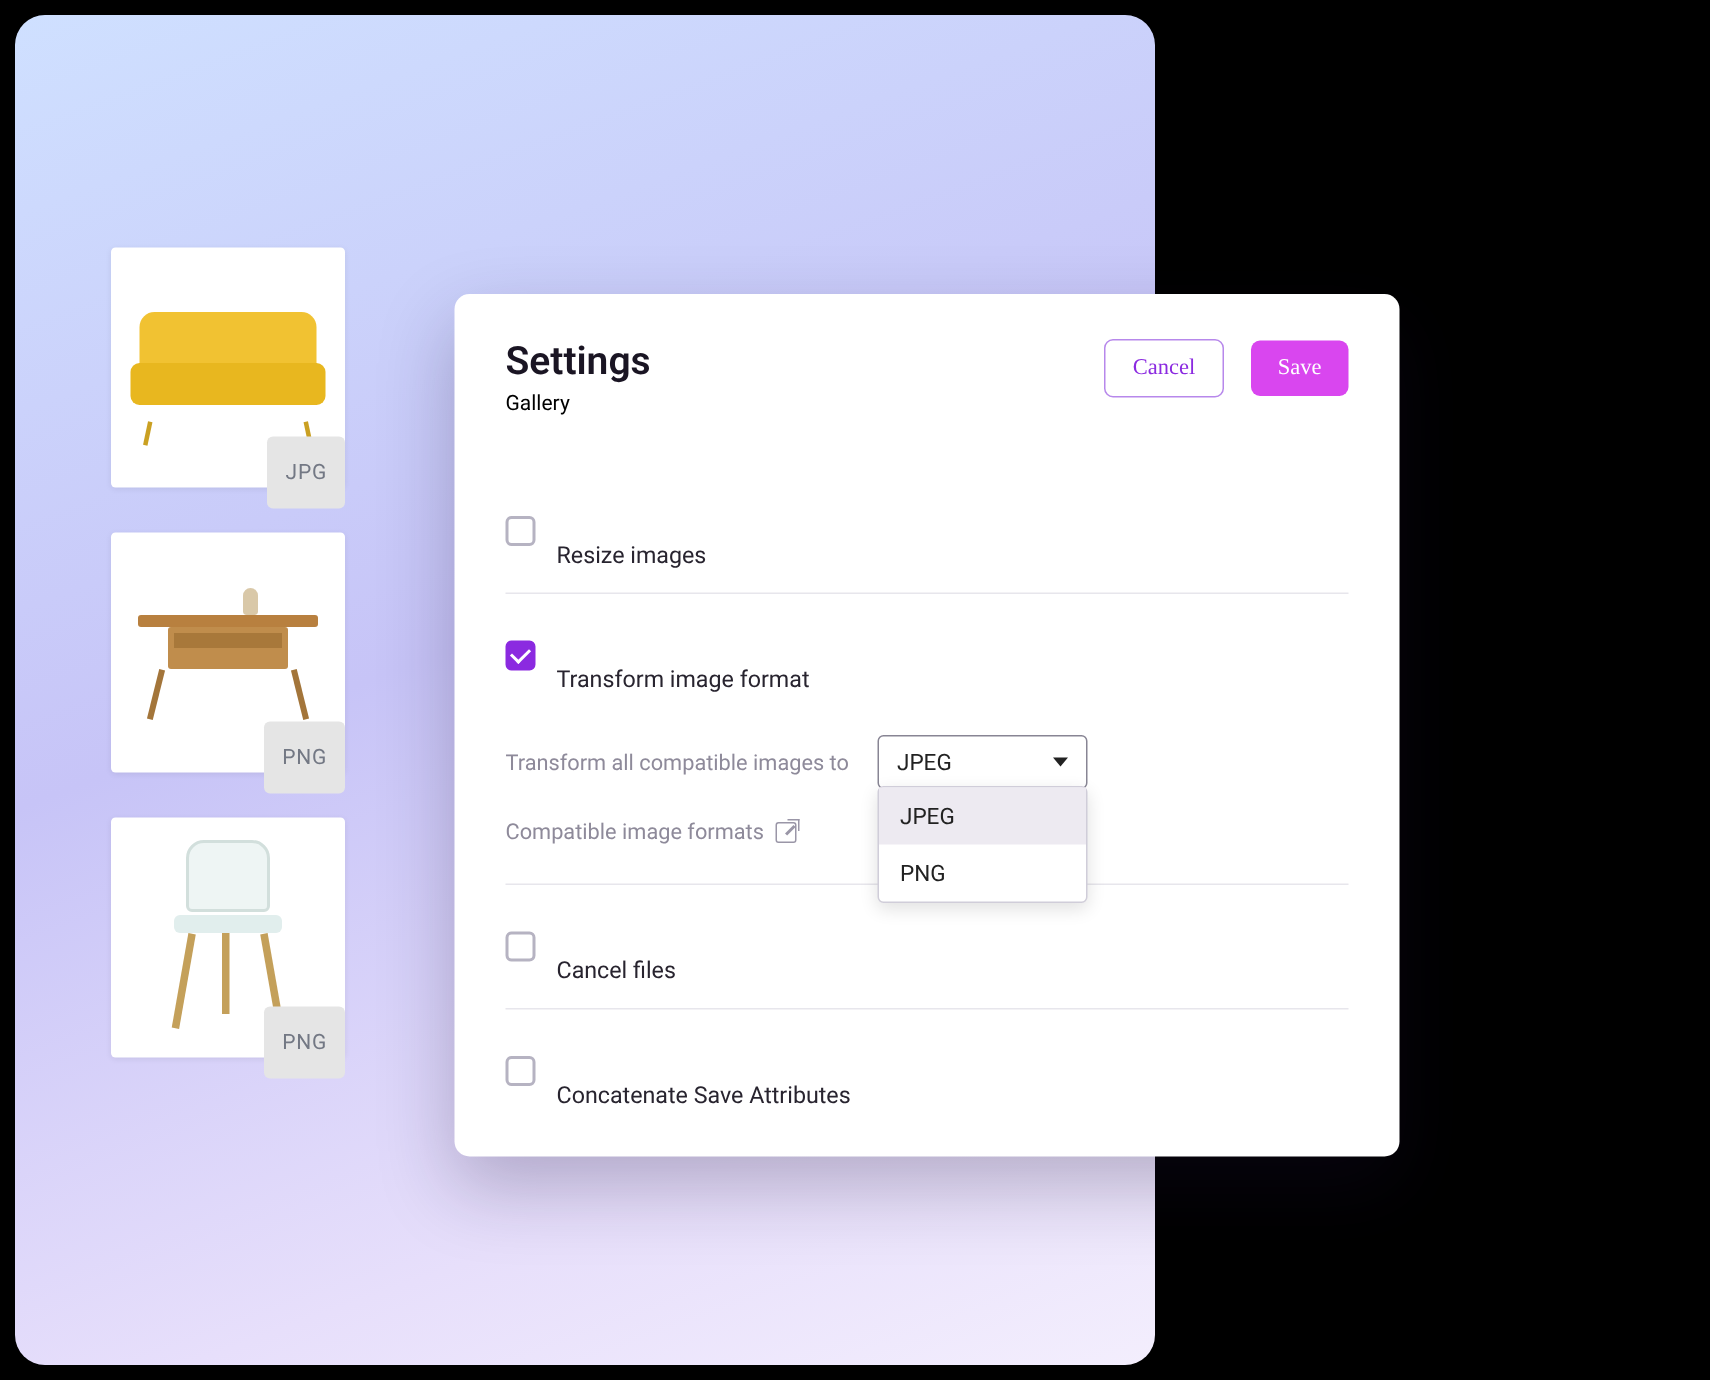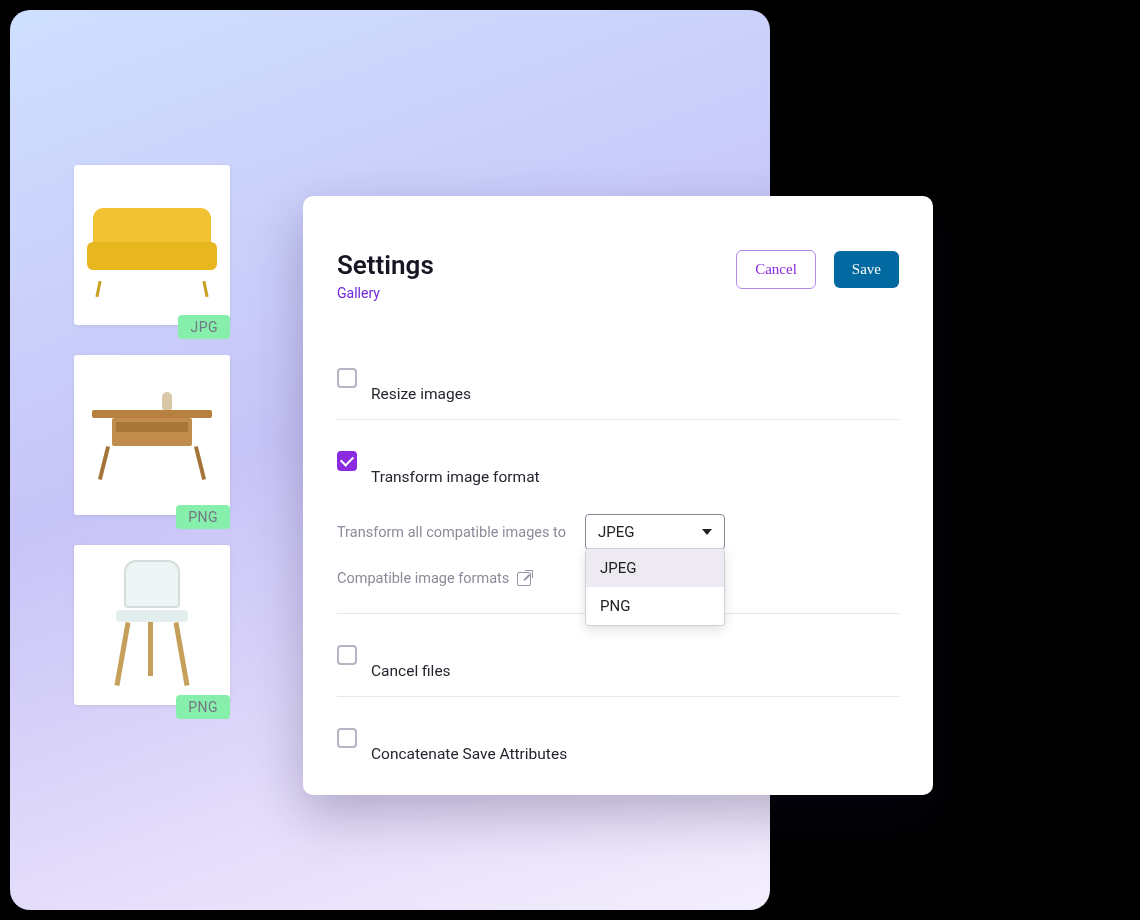--- a/index.html
+++ b/index.html
@@ -35,25 +35,25 @@
   position: relative;
   box-shadow: 0 1px 4px rgba(0,0,0,0.08);
   display: flex;
   align-items: center;
   justify-content: center;
 }
 .badge {
   position: absolute;
   right: 0;
   bottom: -14px;
-  background: #86efac;
+  background: #e5e5e5;
   color: #737884;
   font-size: 14px;
   letter-spacing: 0.5px;
-  padding: 4px 12px;
+  padding: 16px 12px;
   border-radius: 4px;
 }
 
 
 .sofa { position: relative; width: 130px; height: 75px;}
 .sofa .back { position:absolute; top:0; left:6px; width:118px; height:40px; background:#f1c232; border-radius:10px 10px 4px 4px;}
 .sofa .seat { position:absolute; top:34px; left:0; width:130px; height:28px; background:#e8b71f; border-radius:6px;}
 .sofa .leg { position:absolute; bottom:-14px; width:3px; height:16px; background:#caa022;}
 .sofa .leg.l1 { left:10px; transform:rotate(12deg);}
 .sofa .leg.l2 { right:10px; transform:rotate(-12deg);}
@@ -83,39 +83,38 @@
   background: #fff;
   border-radius: 10px;
   box-shadow: 0 20px 50px rgba(27, 16, 56, 0.25);
   padding: 30px 34px 16px 34px;
 }
 .panel-head {
   display: flex;
   justify-content: space-between;
   align-items: flex-start;
   margin-bottom: 36px;
-  margin-top: 24px;
 }
 .title { font-size: 26px; font-weight: 600; color: #1a1523; }
-.subtitle { font-size: 14px; color: #6d28d9; margin-top: 5px; }
+.subtitle { font-size: 14px; color: #000000; margin-top: 5px; }
 .actions button {
   font-size: 15px;
   padding: 10px 18px;
   border-radius: 6px;
   cursor: pointer;
   font-family: Liberation Serif, serif;
 }
 .btn-cancel {
   background: #fff;
   color: #8b2ae0;
   border: 1px solid #b788eb;
   margin-right: 14px;
 }
 .btn-save {
-  background: #0369a1;
+  background: #d946ef;
   color: #fff;
   border: none;
 }
 .row {
   padding: 16px 0;
   border-bottom: 1px solid #e7e6ec;
 }
 .row:last-child { border-bottom: none; }
 .check-row {
   display: flex;

